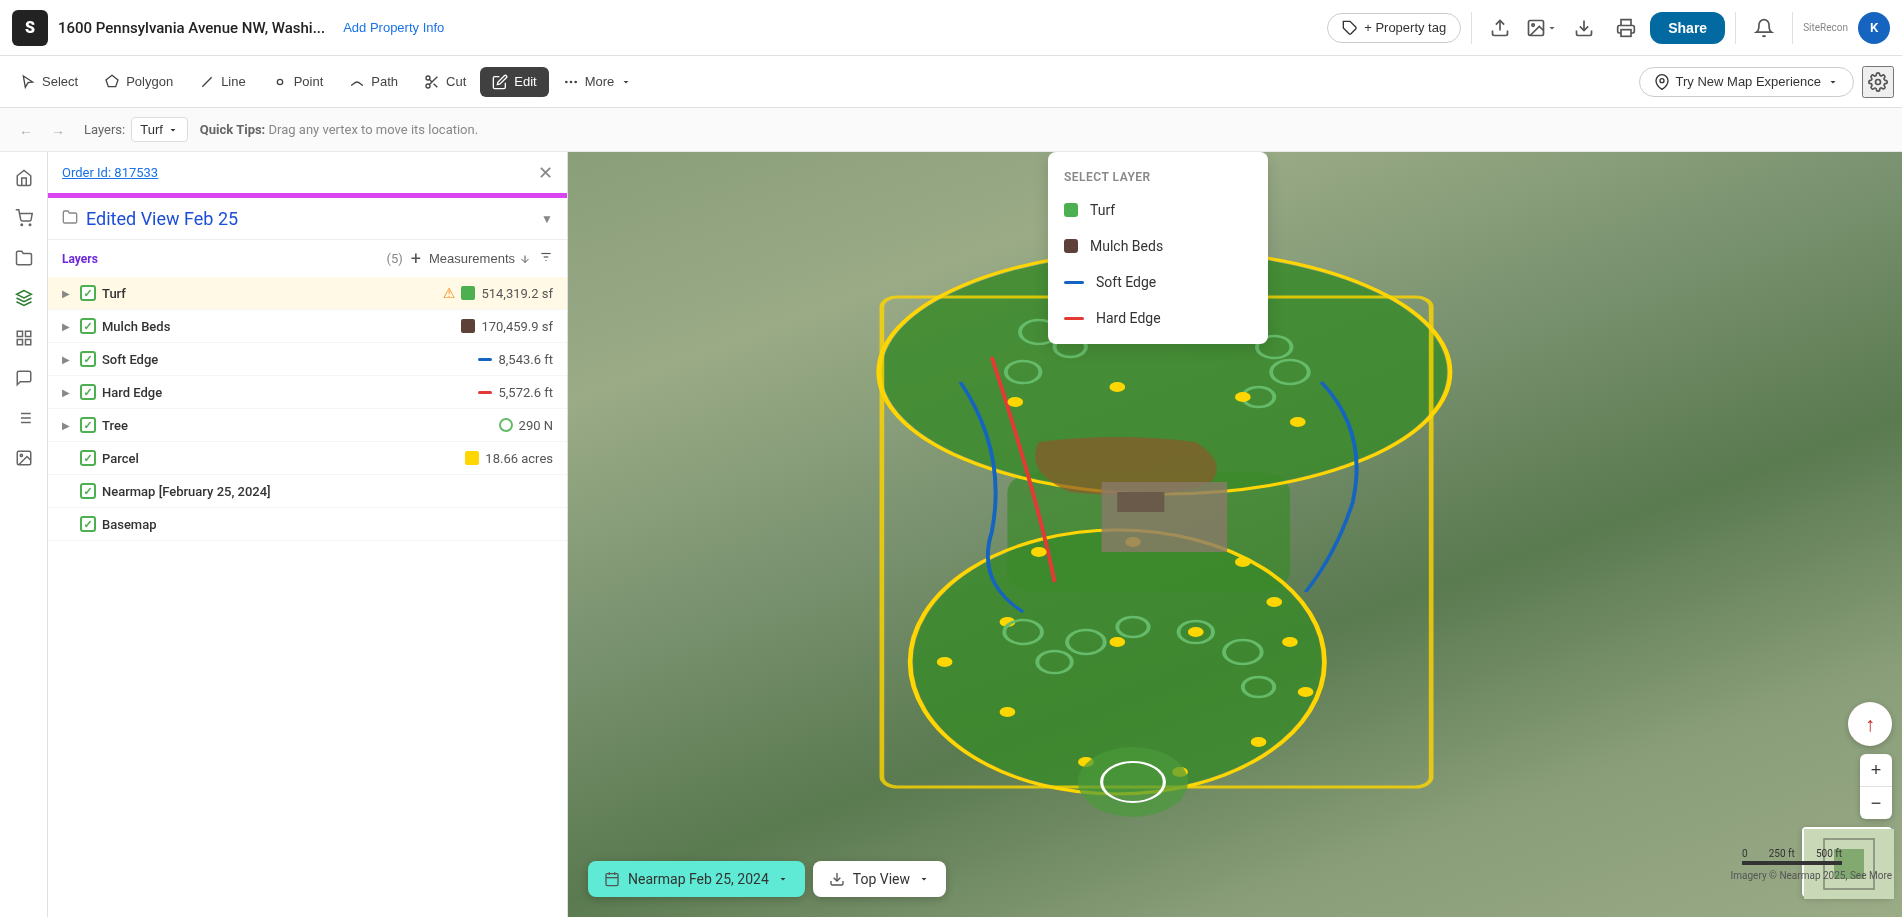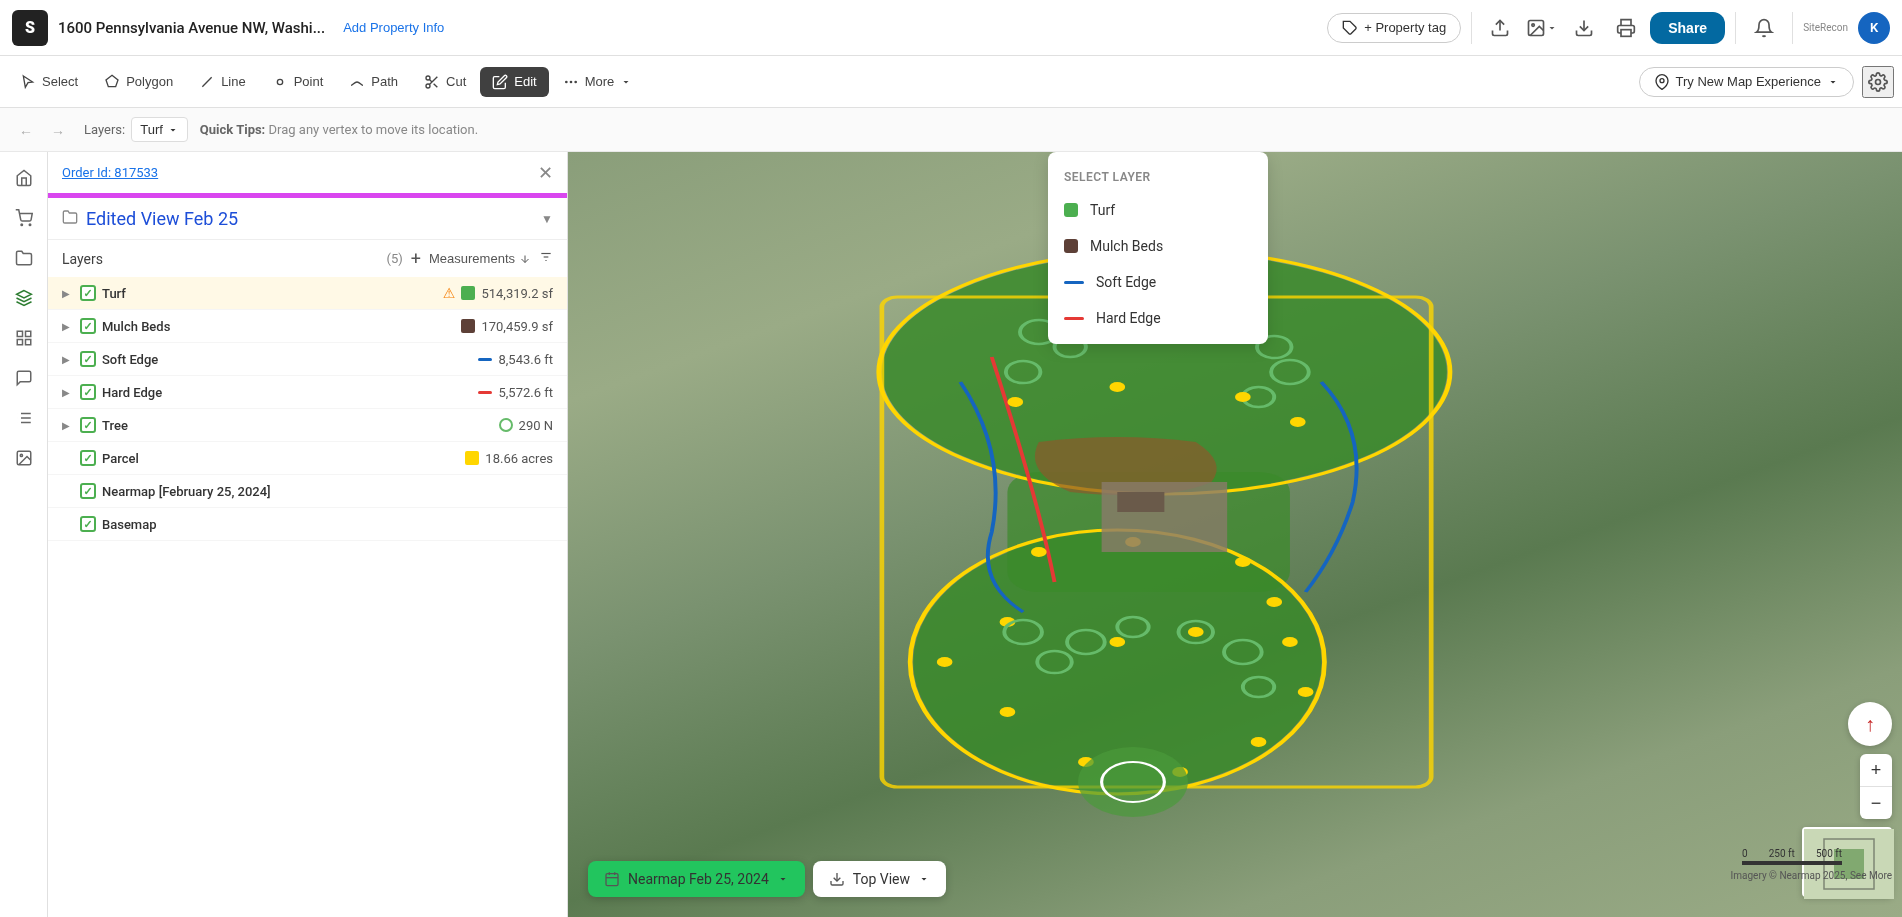--- a/index.html
+++ b/index.html
@@ -130,21 +130,21 @@
       display: flex; align-items: center; gap: 8px;
       padding: 10px 14px; border-bottom: 1px solid #eee;
     }
     .view-folder-icon { color: #888; font-size: 16px; }
     .view-name { font-size: 18px; color: #1d4ed8; flex: 1; }
     .view-chevron { color: #888; font-size: 12px; }
 
     .layers-header {
       display: flex; align-items: center; padding: 8px 14px; gap: 8px;
     }
-    .layers-title { font-size: 14px; font-weight: 400; color: #404040; flex: 1; }
+    .layers-title { font-size: 12px; font-weight: 700; color: #6d28d9; flex: 1; }
     .layers-count { color: #888; font-size: 13px; }
     .layers-add { cursor: pointer; color: #555; font-size: 18px; }
     .measurements-btn {
       display: flex; align-items: center; gap: 4px; cursor: pointer;
       font-size: 13px; color: #555; border: none; background: none;
     }
     .filter-icon { cursor: pointer; color: #555; font-size: 14px; }
 
     .layer-row {
       display: flex; align-items: center; padding: 8px 14px;
@@ -170,21 +170,21 @@
       background: #b8c9a3;
     }
 
     
     .map-bottom-left {
       position: absolute; bottom: 20px; left: 20px;
       display: flex; gap: 8px;
     }
     .nearmap-selector {
       display: flex; align-items: center; gap: 8px;
-      background: #22c55e; border-radius: 8px; padding: 10px 16px;
+      background: #5eead4; border-radius: 8px; padding: 10px 16px;
       box-shadow: 0 2px 8px rgba(0,0,0,0.2); cursor: pointer;
       font-size: 14px; color: #333;
     }
     .top-view-btn {
       display: flex; align-items: center; gap: 8px;
       background: #fff; border-radius: 8px; padding: 10px 16px;
       box-shadow: 0 2px 8px rgba(0,0,0,0.2); cursor: pointer;
       font-size: 14px; color: #333;
     }
 

